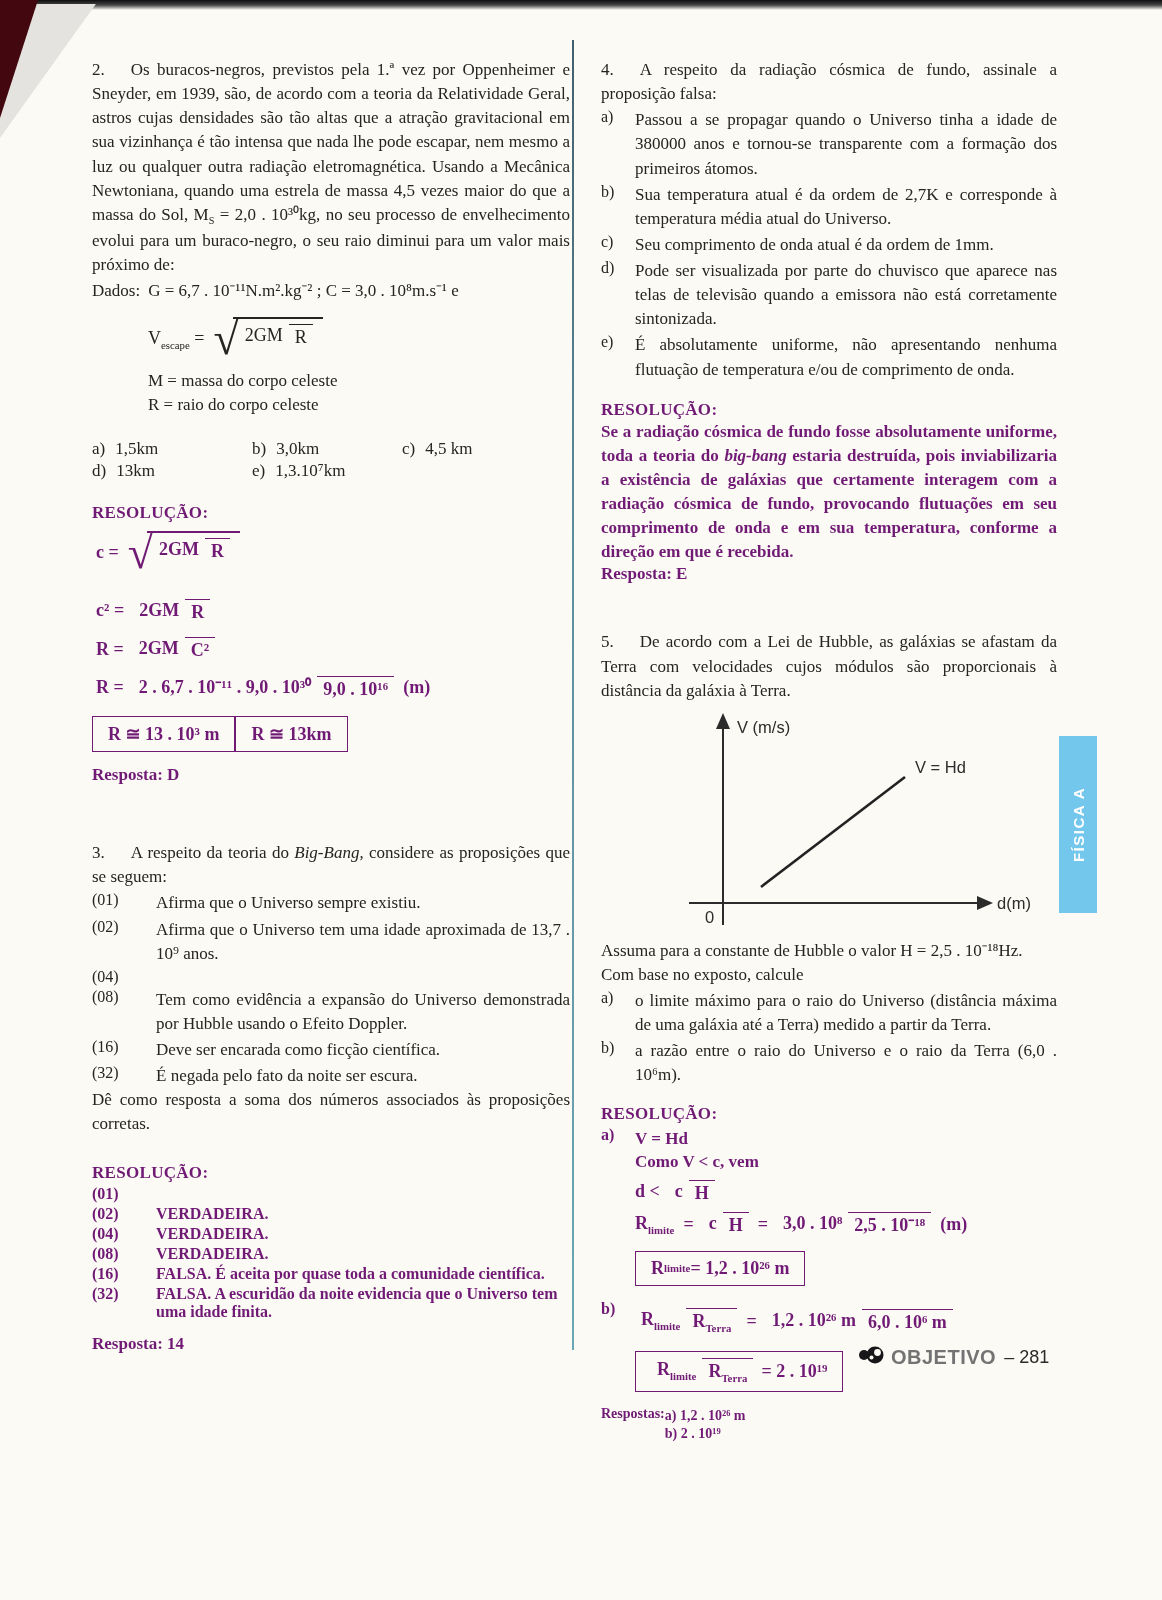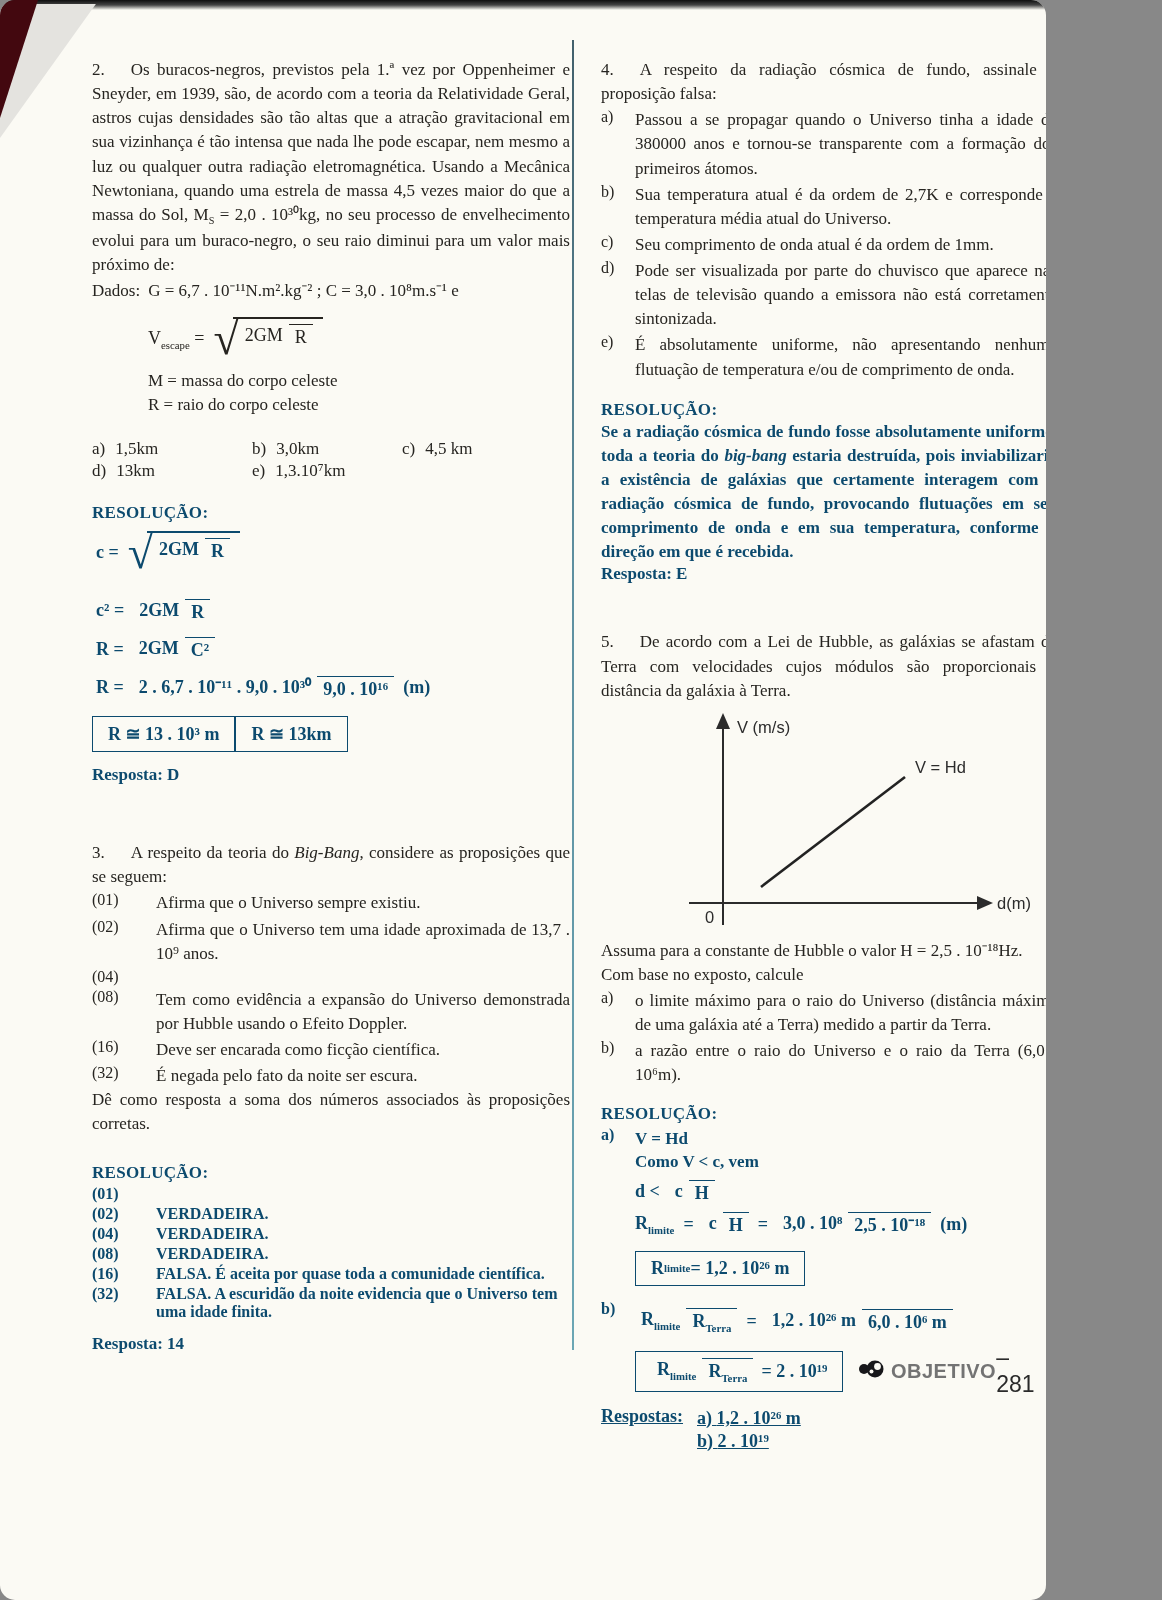--- a/index.html
+++ b/index.html
@@ -1,70 +1,70 @@
 <!DOCTYPE html>
 <html><head>
 <meta charset="utf-8">
 <style>
   html,body{margin:0;padding:0;background:#888;}
-  .page{position:relative;width:1046px;height:1600px;background:#fbfaf4;overflow:hidden;
-        font-family:"Liberation Serif",serif;color:#262420;border-radius:15px;}
+  .page{position:relative;width:1162px;height:1600px;background:#fbfaf4;overflow:hidden;
+        font-family:"Liberation Serif",serif;color:#262420;}
   
   .scan-top{position:absolute;top:0;left:0;width:100%;height:10px;
             background:linear-gradient(to bottom,#0e0e0e 0%,#444 50%,rgba(130,130,130,0) 100%);}
   .corner-gray{position:absolute;top:4px;left:0;width:102px;height:134px;background:#e4e3df;
                clip-path:polygon(0 0,94% 0,0 100%);}
   .corner-dark{position:absolute;top:0;left:0;width:38px;height:118px;background:#43080f;
                clip-path:polygon(0 0,100% 0,0 100%);}
   .divider{position:absolute;left:572px;top:40px;width:2px;height:1310px;
            background:linear-gradient(to bottom,#42606c 0%,#5d8fa0 40%,#6ba6b4 100%);}
   
   .tab{position:absolute;left:1059px;top:736px;width:38px;height:177px;background:#73c7ec;
        display:flex;align-items:center;justify-content:center;}
   .tab span{writing-mode:vertical-rl;transform:rotate(180deg);
             font-family:"Liberation Sans",sans-serif;font-weight:bold;font-size:15px;
             color:#ffffff;letter-spacing:1.5px;}
   
   .footer{position:absolute;left:858px;top:1344px;display:flex;align-items:center;
           font-family:"Liberation Sans",sans-serif;}
   .logo-icon{display:inline-block;margin-right:5px;}
   .brand{font-size:20px;font-weight:bold;color:#737373;letter-spacing:0.5px;}
-  .pageno{font-size:23px;color:#2a2a2a;}
+  .pageno{font-size:18px;color:#2a2a2a;margin-left:8px;}
   
   .col{position:absolute;top:58px;}
   .col-left{left:92px;width:478px;}
   .col-right{left:601px;width:456px;}
   p{margin:0;}
   .para{font-size:17px;line-height:1.42;text-align:justify;}
   .qnum{padding-right:26px;}
   sub{font-size:0.6em;}
   .dados{margin-top:2px;}
   .dlabel{padding-right:8px;}
   
   .optrow{display:grid;grid-template-columns:160px 150px 1fr;margin-top:2px;font-size:17px;}
   .olabel{padding-right:10px;}
   .grid2{display:grid;grid-template-columns:34px 1fr;margin-top:2px;}
   .gridp{display:grid;grid-template-columns:64px 1fr;margin-top:2px;}
   
-  .pink{color:#0c4a6e;font-weight:bold;}
+  .pink{color:#701a75;font-weight:bold;}
   .res-title{font-size:17px;letter-spacing:0.3px;}
   
   .eqrow{display:flex;align-items:center;gap:9px;font-size:18px;}
   .frac{display:inline-flex;flex-direction:row;text-align:center;vertical-align:middle;line-height:1.25;}
   .fnum{padding:0 6px 1px;}
   .fden{border-top:1.7px solid currentColor;padding:1px 6px 0;}
   .sqrt{display:inline-flex;align-items:flex-start;}
   .radsign{font-size:46px;line-height:0.95;font-weight:normal;}
   .radicand{border-top:2px solid currentColor;margin-left:-6px;padding:5px 10px 0 6px;}
   .resbox{display:inline-flex;align-items:center;border:1.7px solid currentColor;padding:6px 15px;font-size:18px;}
   .boxrow{display:flex;margin-top:16px;}
   .answer{margin-top:13px;font-size:17px;}
   .rbody p{margin:3px 0;font-size:17px;}
   .rbody .eqrow{margin:8px 0;}
-  .resp{display:flex;gap:14px;margin-top:14px;font-size:18px;text-decoration:underline;}
+  .resp{display:flex;margin-top:14px;font-size:14px;}
   .resp p{margin:2px 0;}
   
   .graph{margin:8px 0 2px 42px;}
   .graph text{font-family:"Liberation Sans",sans-serif;font-size:16.5px;fill:#2c2c2c;}
 </style>
 </head>
 <body>
 
 <div class="page">
 

